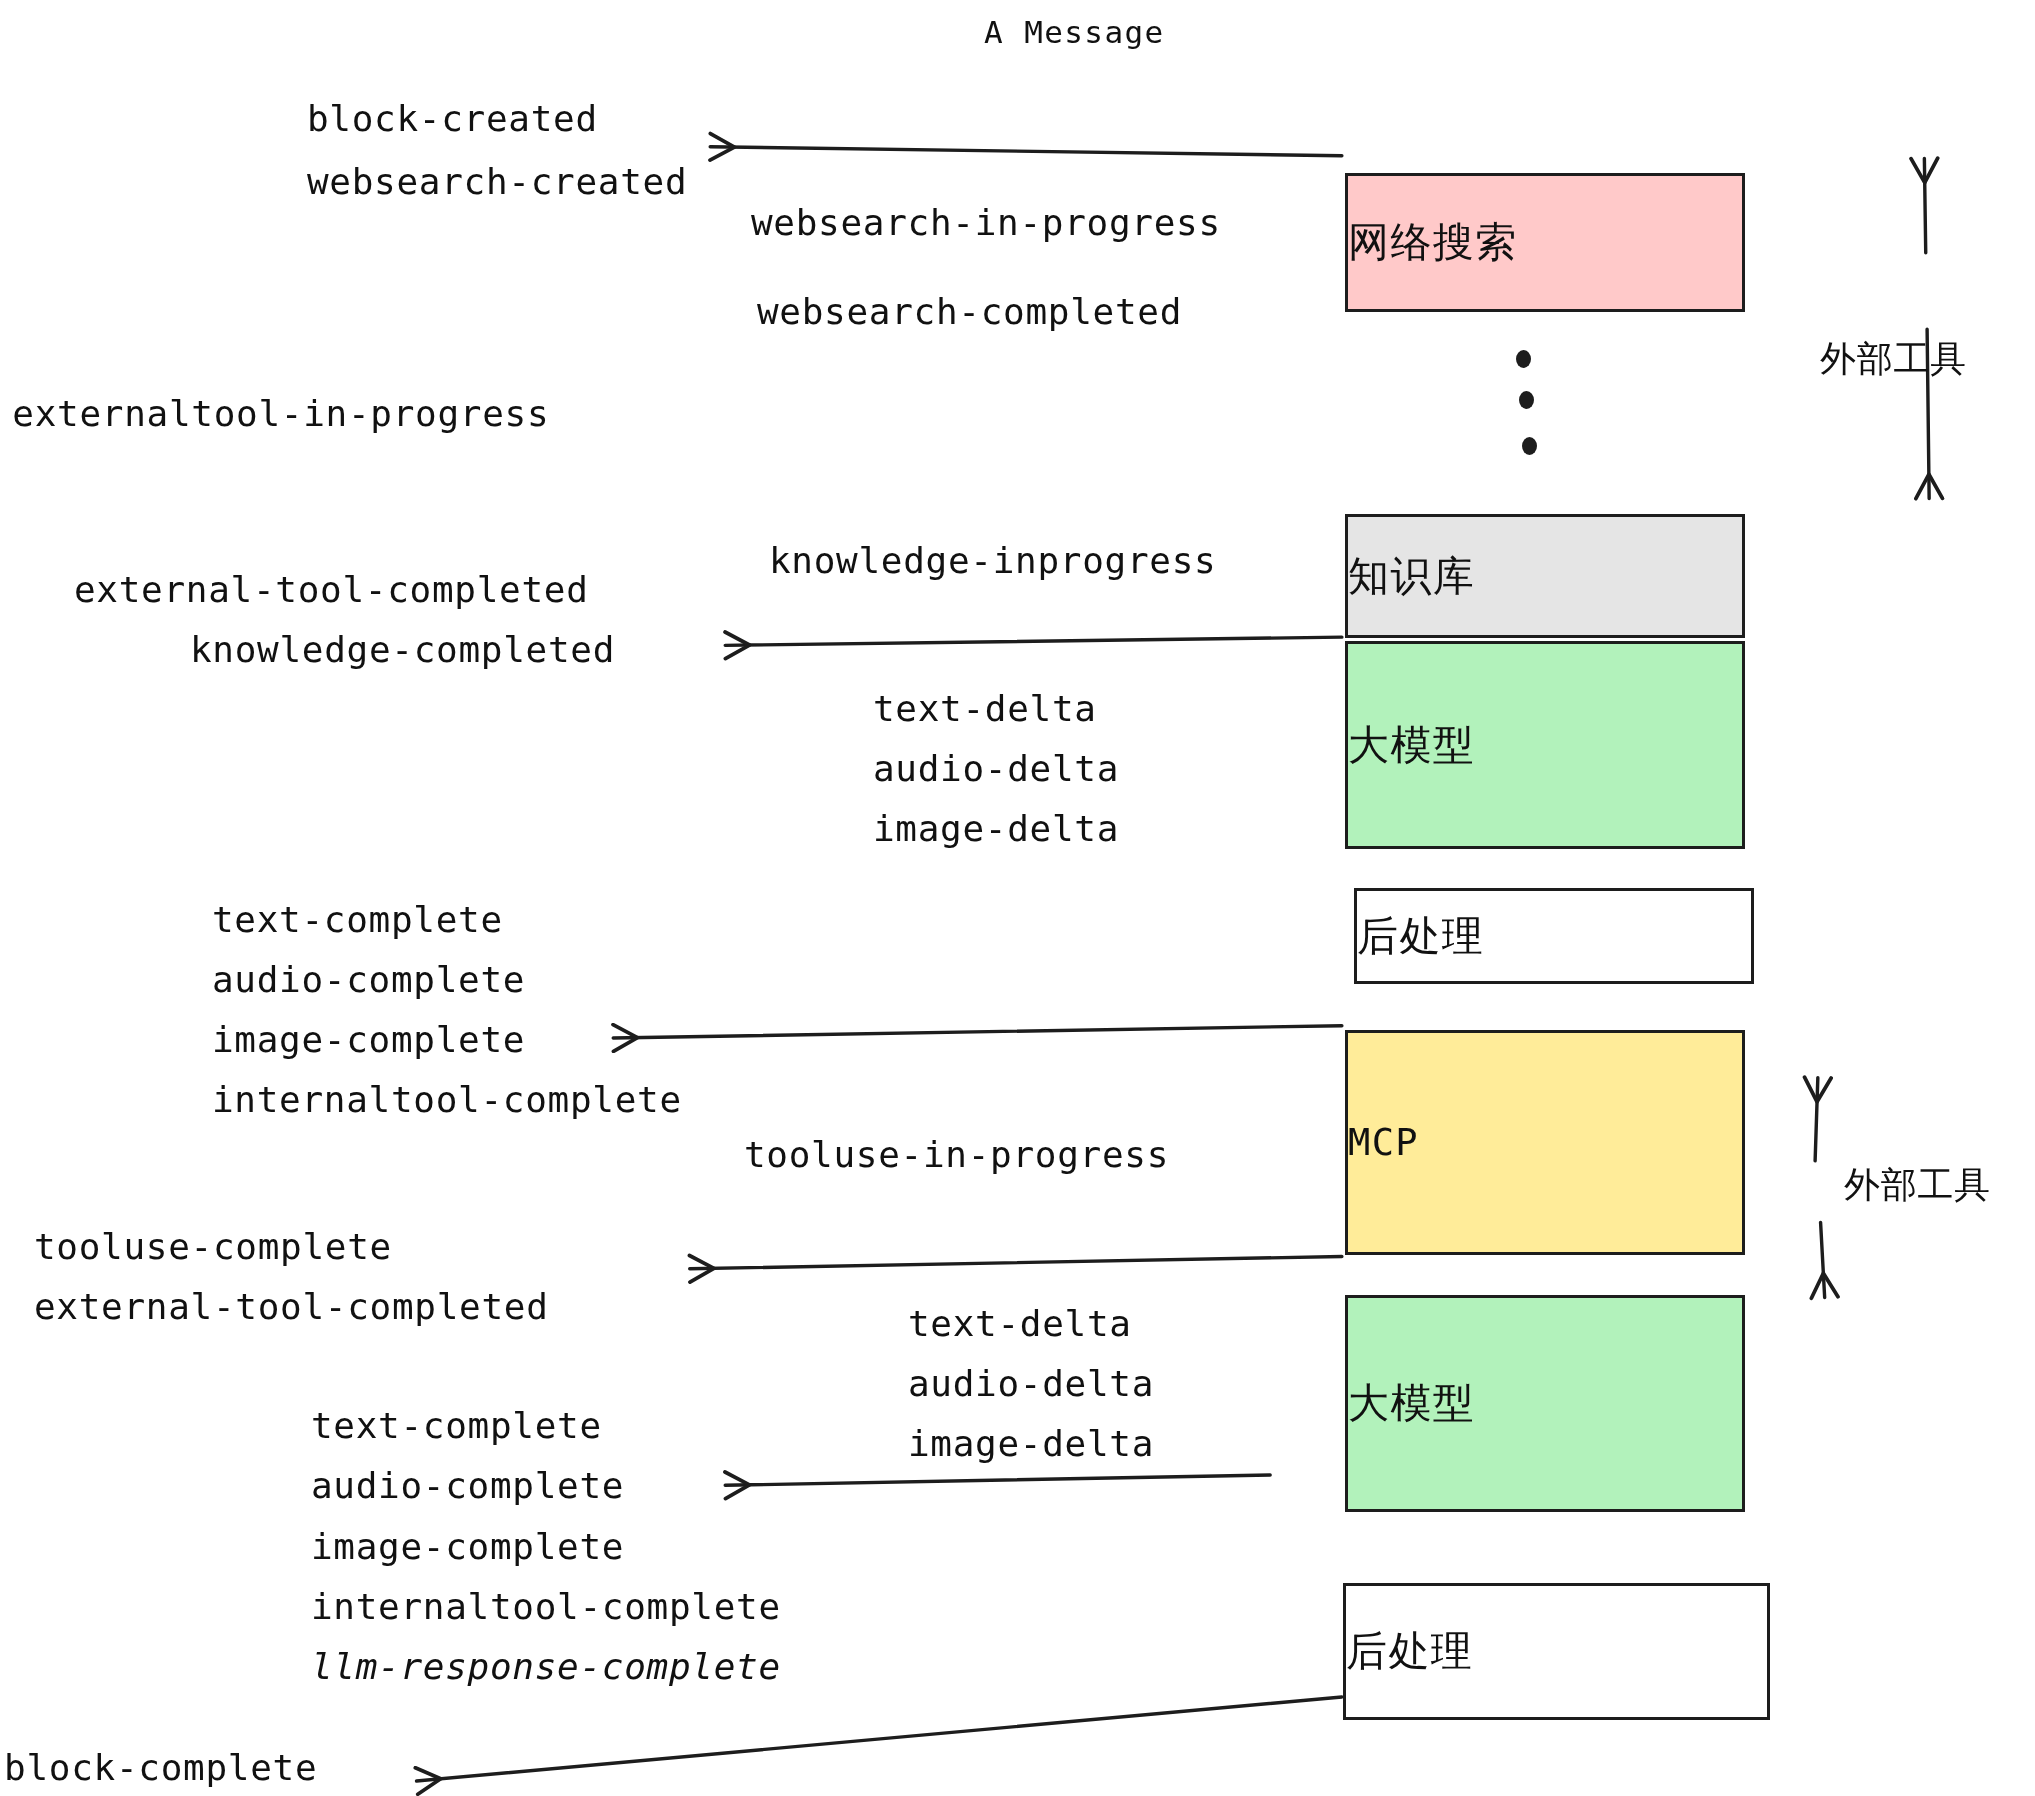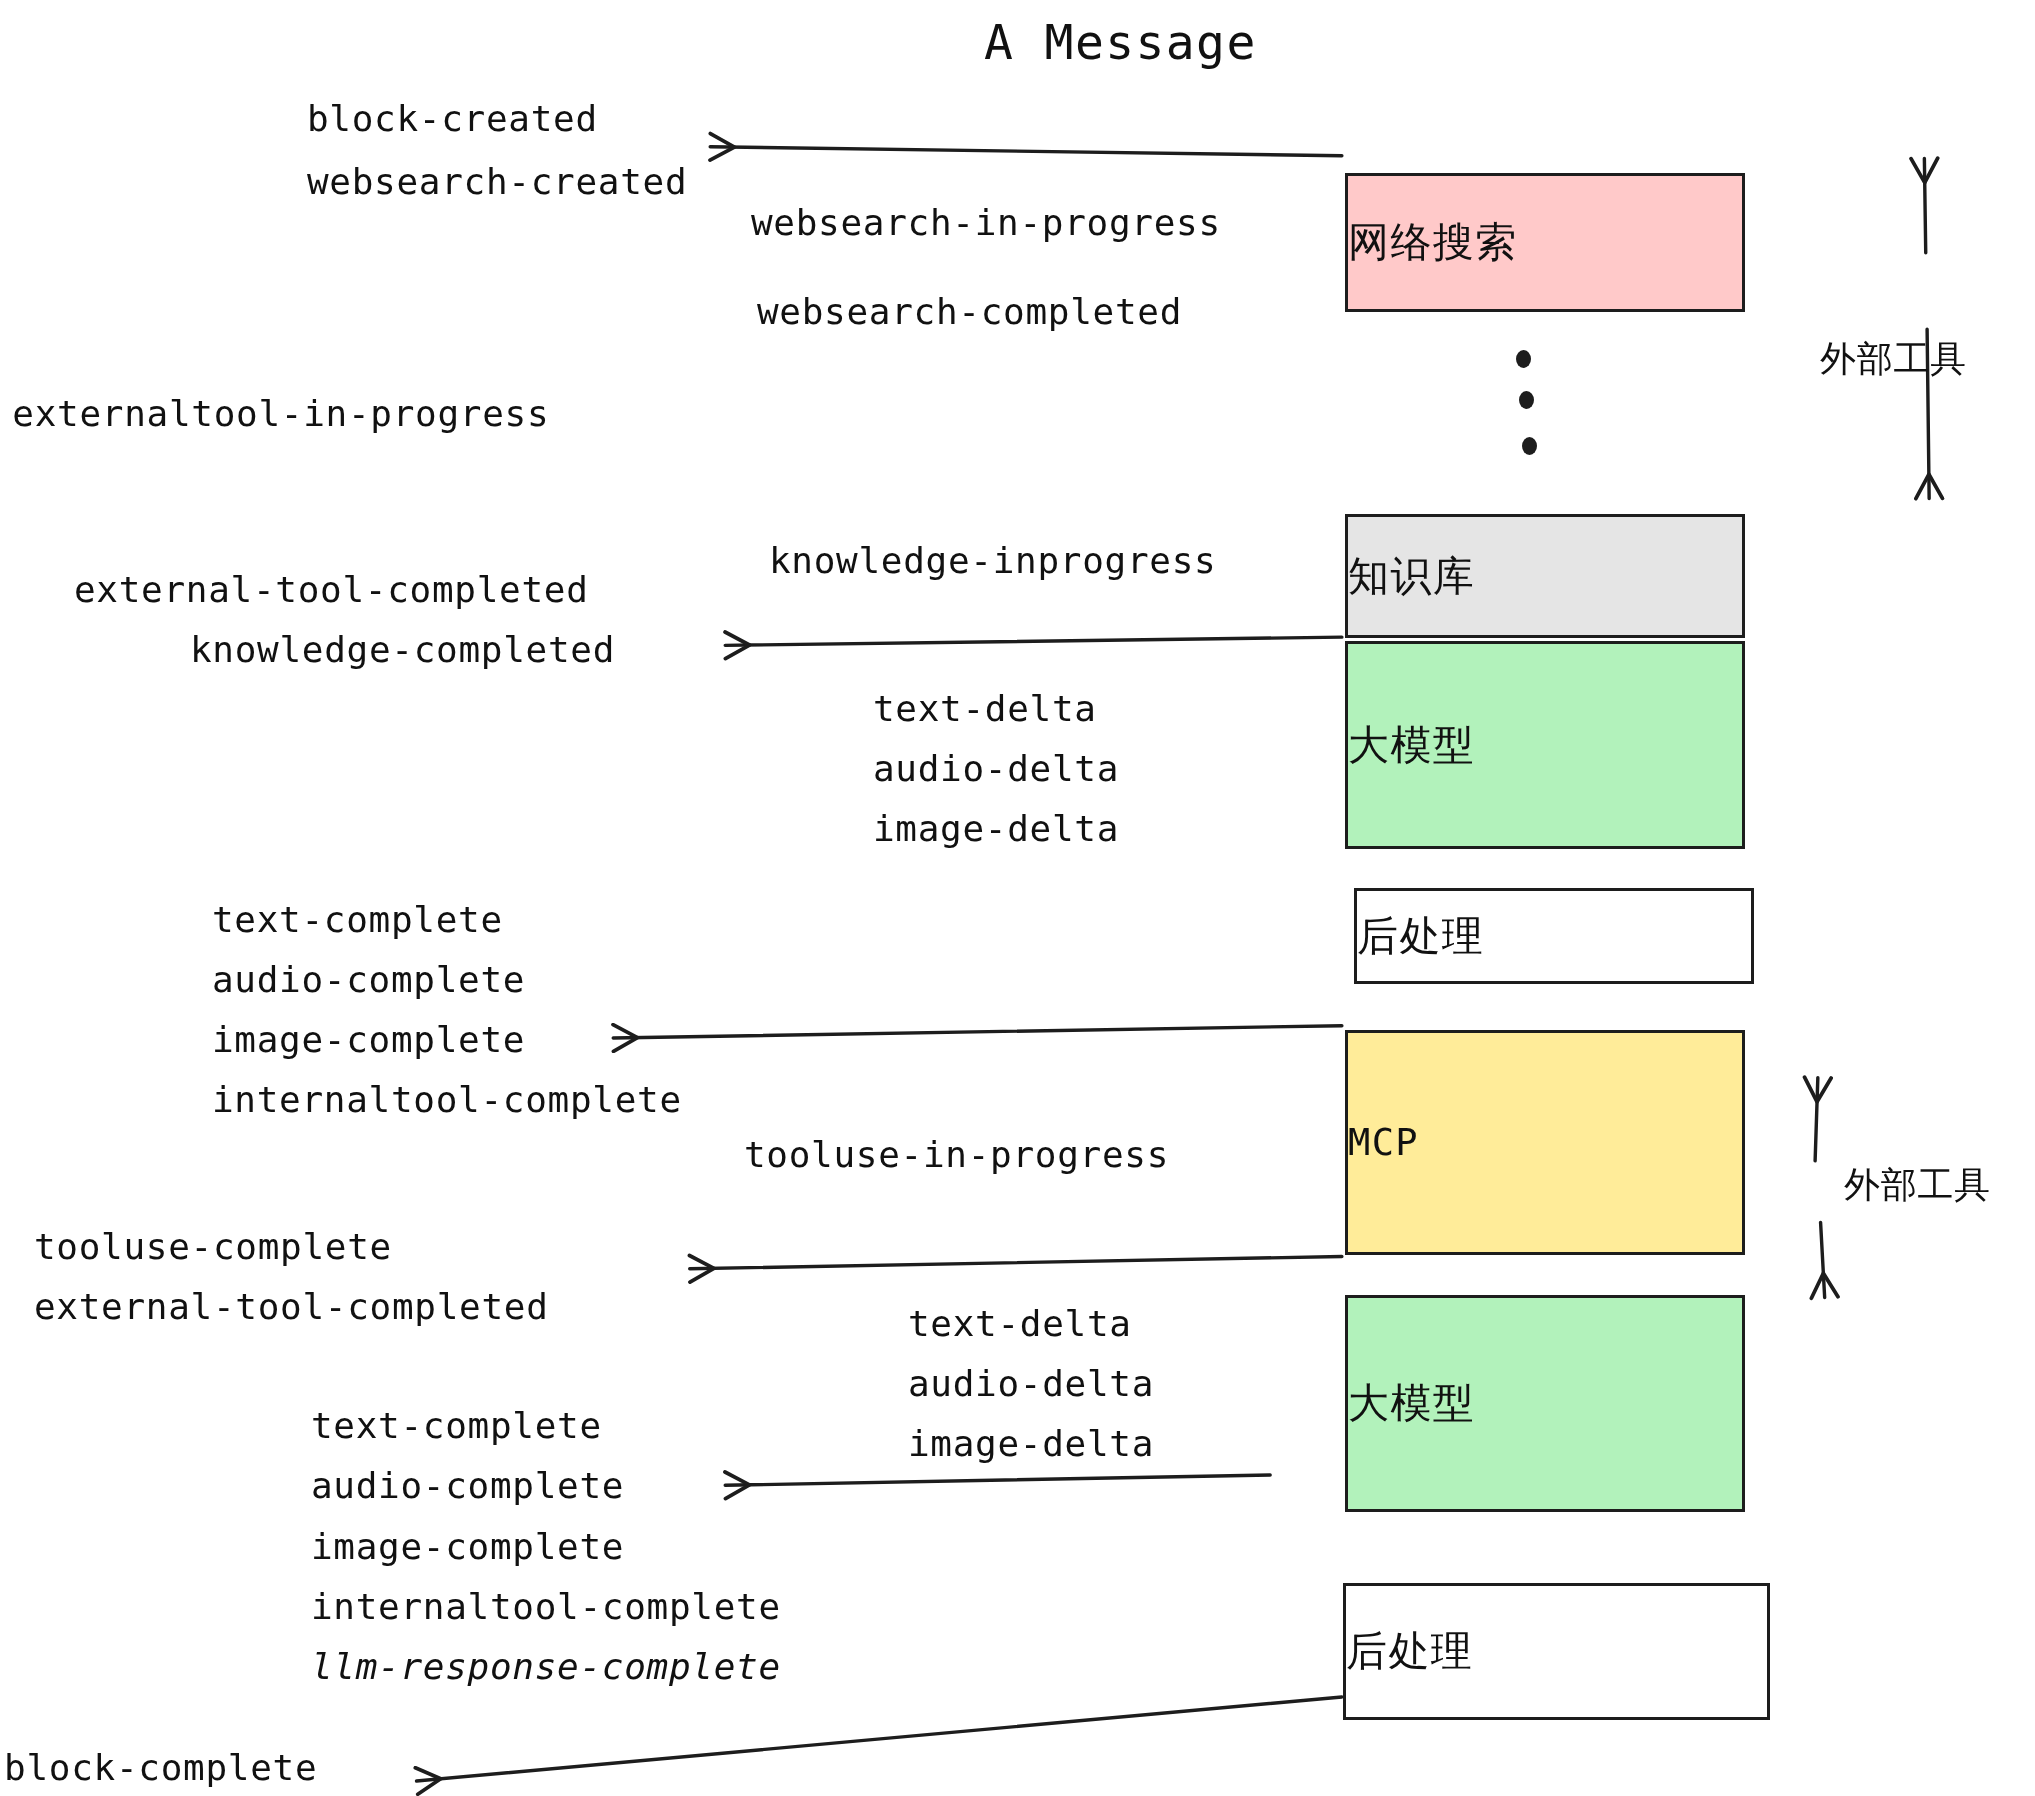--- a/index.html
+++ b/index.html
@@ -24,21 +24,21 @@
     font-family: "DejaVu Sans Mono", "Liberation Mono", monospace;
     font-size: 36px;
     letter-spacing: 0.7px;
     color: #111111;
     line-height: 1;
   }
   .title {
     position: absolute;
     white-space: nowrap;
     font-family: "DejaVu Sans Mono", "Liberation Mono", monospace;
-    font-size: 48px;
+    font-size: 31px;
     letter-spacing: 1.4px;
     color: #111111;
   }
   .cjk {
     position: absolute;
     white-space: nowrap;
     font-family: "DejaVu Sans", "Liberation Sans", sans-serif;
     font-size: 36px;
     color: #111111;
     letter-spacing: 0.7px;

